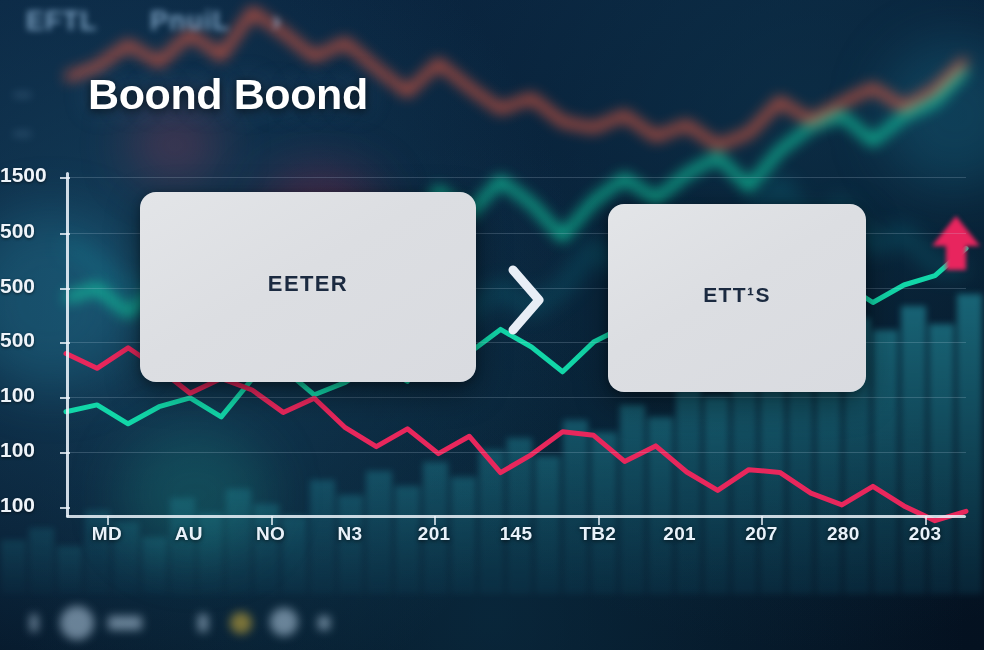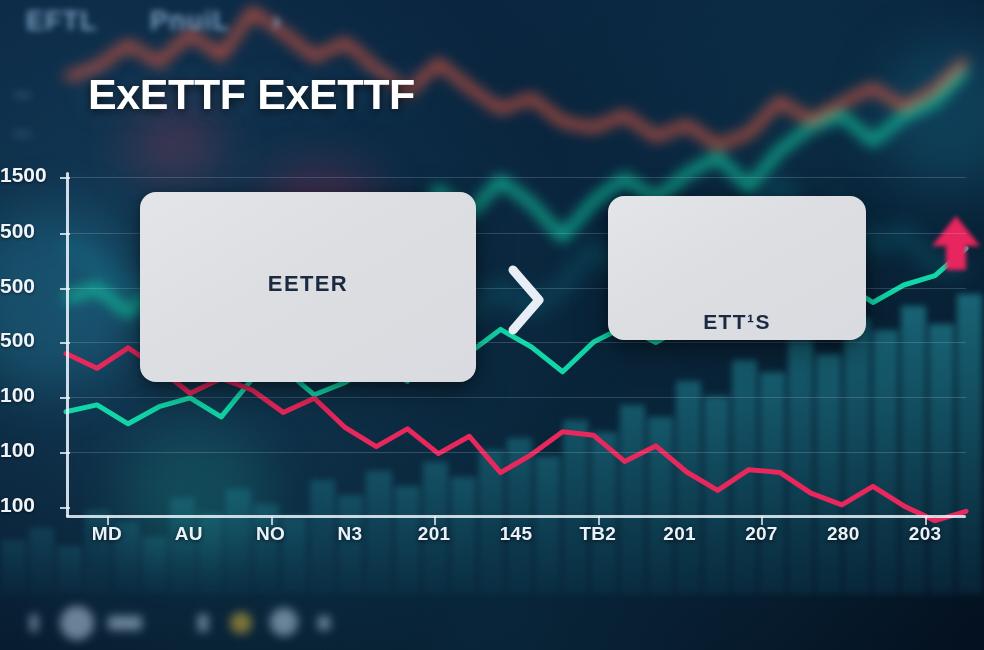--- a/index.html
+++ b/index.html
@@ -101,21 +101,21 @@
   
   .card {
     position:absolute;
     background:linear-gradient(150deg,#e3e5e8 0%,#dcdee2 45%,#d9dbe0 100%);
     border-radius:16px;
     box-shadow:0 10px 34px rgba(0,0,0,.42), 0 2px 8px rgba(0,0,0,.3);
     display:flex; flex-direction:column;
     align-items:center; justify-content:center;
   }
   #card-left  { left:140px; top:192px; width:336px; height:190px; }
-  #card-right { left:608px; top:196px; width:258px; height:144px;justify-content:flex-end; }
+  #card-right { left:608px; top:204px; width:258px; height:188px; }
 
   .card-label {
     color:#1b2a40; font-size:22px; font-weight:600;
     letter-spacing:1.4px; margin-bottom:6px;
   }
   .card-label.sm { font-size:21px; }
   .card-value {
     color:#101c2e; font-weight:700; letter-spacing:-1px; line-height:1;
   }
   #card-left  .card-value { font-size:47px; }
@@ -260,21 +260,21 @@
     <span style="left:26px;top:6px;">EFTL</span>
     <span style="left:150px;top:6px;">PnuiL</span>
     <span style="left:272px;top:6px;">›</span>
   </div>
 
   <div class="side-ghost">
     <span>•••</span>
     <span>•••</span>
   </div>
 
-  <div id="page-title">ExETTF ExETTF</div>
+  <div id="page-title">Boond Boond</div>
 
   <div class="card" id="card-left">
     <div class="card-label">EETER</div>
   </div>
 
   <svg id="arrow" viewBox="0 0 44 76">
     <polyline points="10,8 36,38 10,68" fill="none" stroke="#e8eef6" stroke-width="9" stroke-linecap="round" stroke-linejoin="round"></polyline>
   </svg>
 
   <div class="card" id="card-right">

